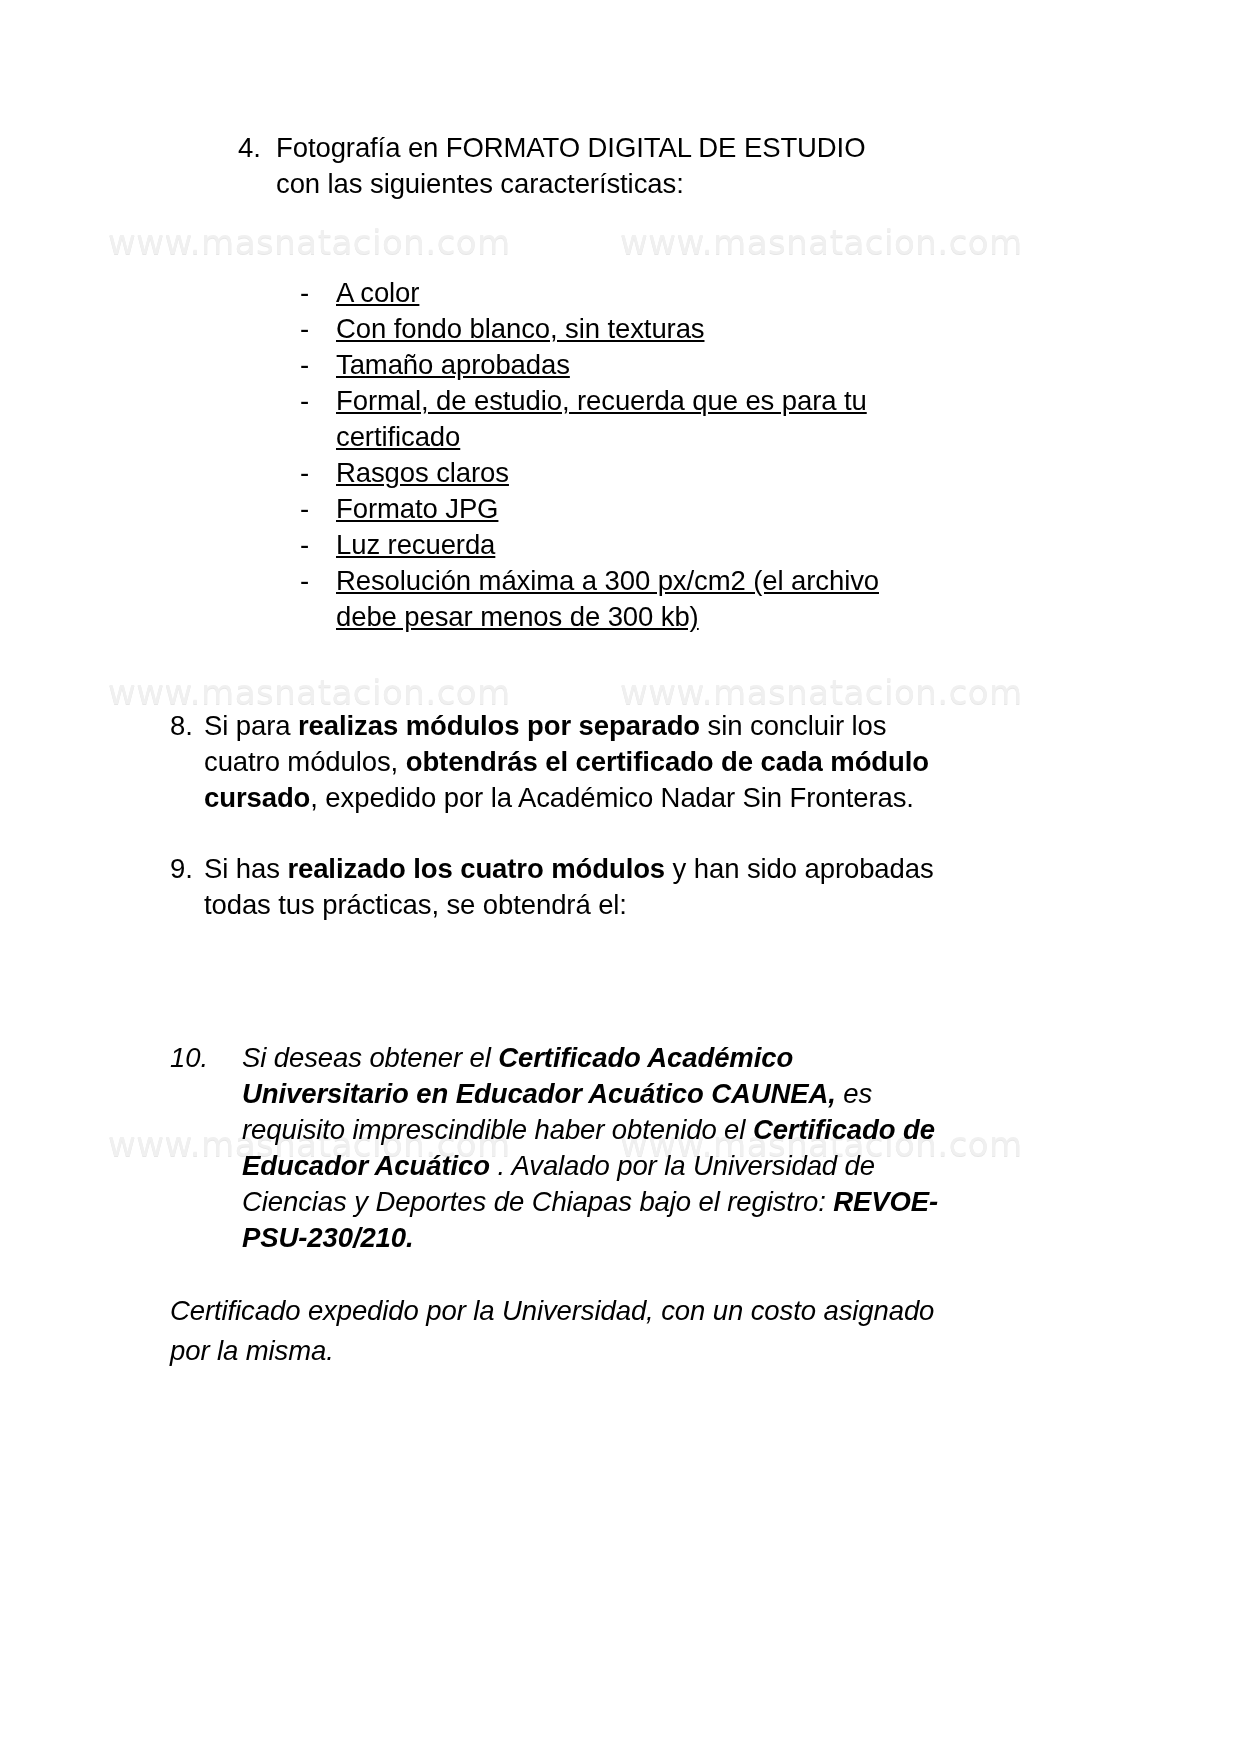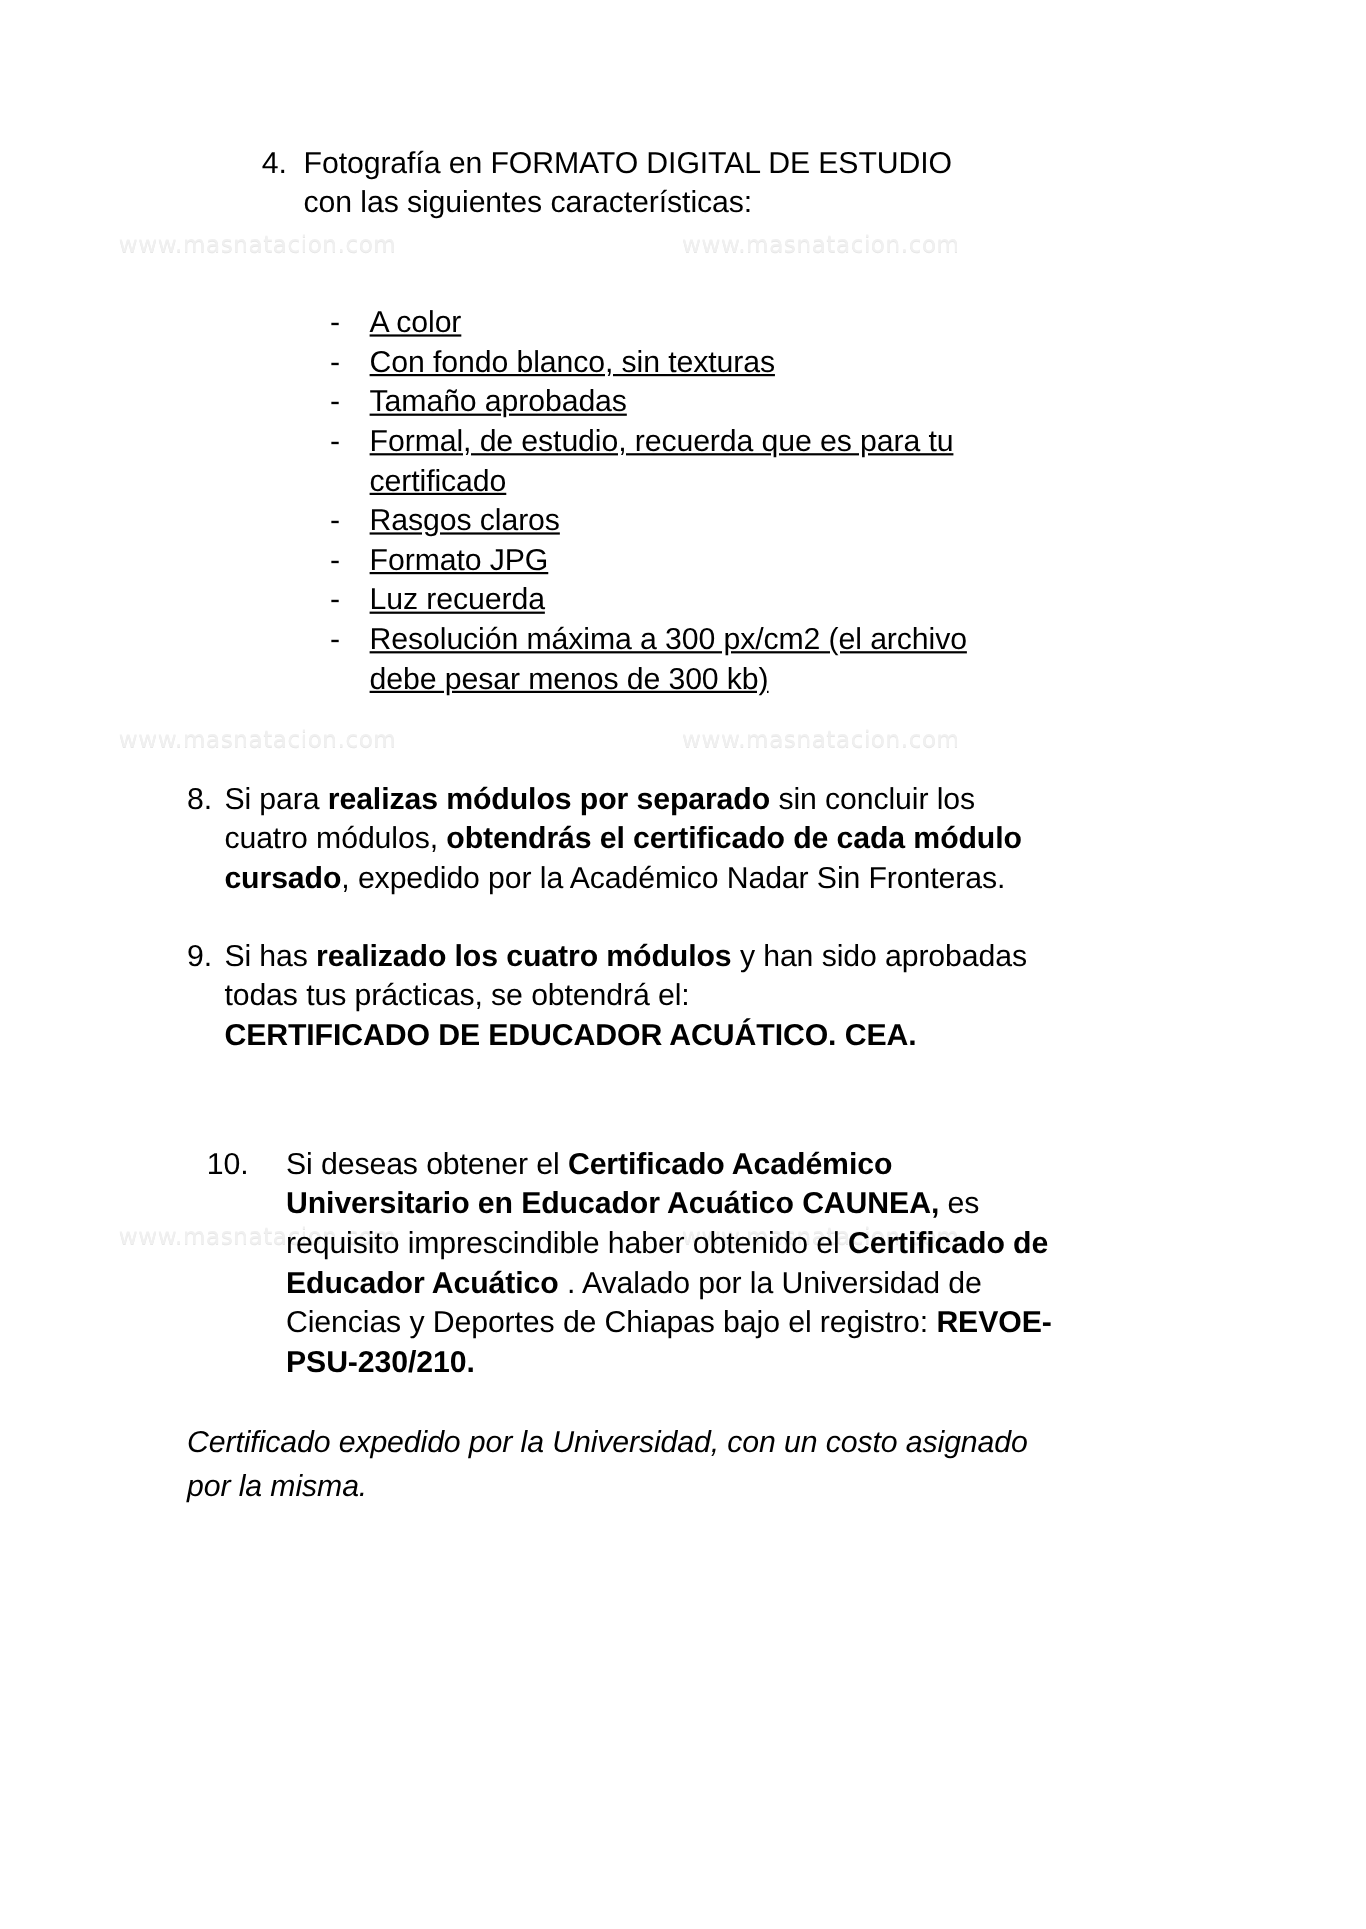--- a/index.html
+++ b/index.html
@@ -21,26 +21,27 @@
   
   .watermark-layer {
     position: absolute;
     inset: 0;
     pointer-events: none;
     z-index: 0;
   }
   .wm {
     position: absolute;
     font-family: "DejaVu Sans", sans-serif;
-    font-size: 21px;
+    font-size: 34px;
     letter-spacing: 0.5px;
     color: #f0f0f0;
     text-shadow: 0 1px 0 #e6e6e6;
     white-space: nowrap;
     font-weight: 400;
+    margin-top: 12px;
   }
   .wm-a { left: 108px;  top: 210px; }
   .wm-b { left: 620px;  top: 210px; }
   .wm-c { left: 108px;  top: 660px; }
   .wm-d { left: 620px;  top: 660px; }
   .wm-e { left: 108px;  top: 1112px; }
   .wm-f { left: 620px;  top: 1112px; }
 
   
   .content {
@@ -110,23 +111,24 @@
     top: 851px;
     width: 790px;
   }
   #item9 .num { width: 34px; }
   .cea {
     font-weight: 700;
   }
 
   
   #item10 {
-    left: 188px;
+    left: 170px;
     top: 1040px;
     width: 790px;
+    font-style: italic;
   }
   #item10 .num { width: 72px; }
 
   
   #closing {
     left: 170px;
     top: 1291px;
     width: 808px;
     font-style: italic;
     line-height: 40px;
@@ -191,21 +193,21 @@
       </div>
     </div>
 
     <div class="block numbered" id="item8">
       <span class="num">8.</span>
       <span class="num-txt"><span>Si para </span><b>realizas módulos por separado</b><span> sin concluir los cuatro módulos, </span><b>obtendrás el certificado de cada módulo cursado</b><span>, expedido por la Académico Nadar Sin Fronteras.</span></span>
     </div>
 
     <div class="block numbered" id="item9">
       <span class="num">9.</span>
-      <span class="num-txt"><span>Si has </span><b>realizado los cuatro módulos</b><span> y han sido aprobadas todas tus prácticas, se obtendrá el:</span><br><span class="cea">CERTIFICADO DE EDUCADOR ACUÁTICO. CEA.</span></span>
+      <span class="num-txt"><span>Si has </span><b>realizado los cuatro módulos</b><span> y han sido aprobadas todas tus prácticas, se obtendrá el:</span><br></span>
     </div>
 
     <div class="block numbered" id="item10">
       <span class="num">10.</span>
       <span class="num-txt"><span>Si deseas obtener el </span><b>Certificado Académico Universitario en Educador Acuático CAUNEA,</b><span> es requisito imprescindible haber obtenido el </span><b>Certificado de Educador Acuático</b><span> . Avalado por la Universidad de Ciencias y Deportes de Chiapas bajo el registro: </span><b>REVOE-PSU-230/210.</b></span>
     </div>
 
     <div class="block" id="closing">
       <span>Certificado expedido por la Universidad, con un costo asignado por la</span>
       <span>misma.</span>

